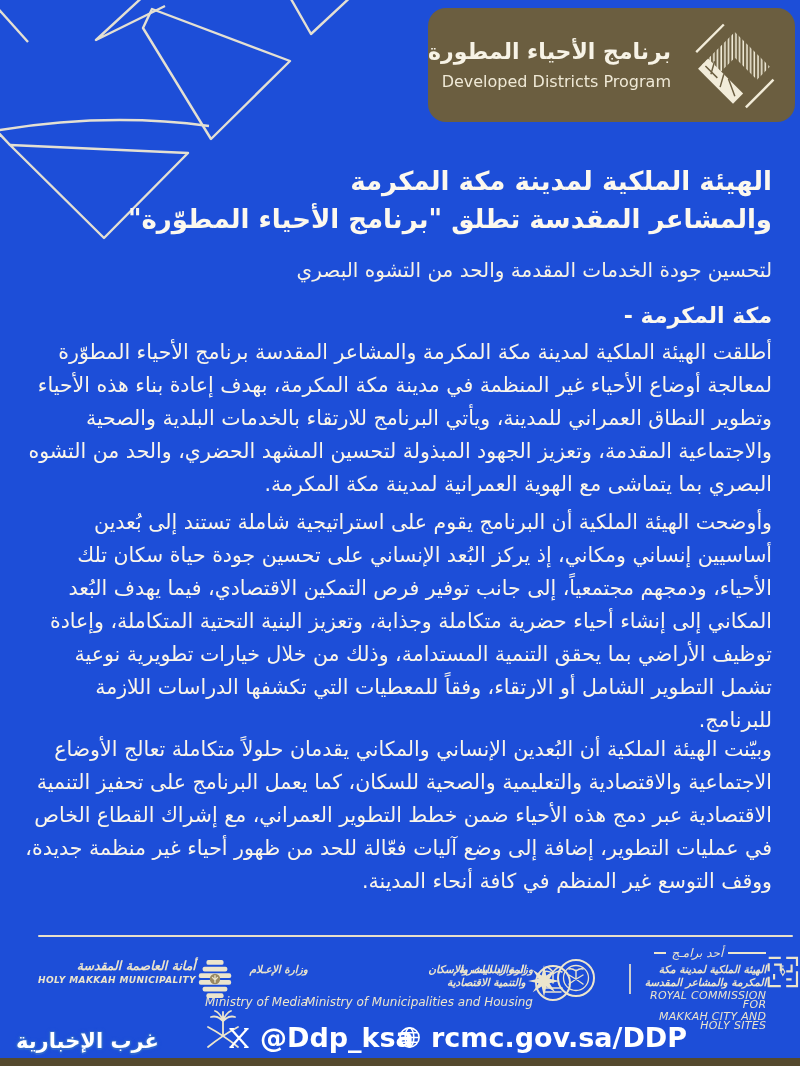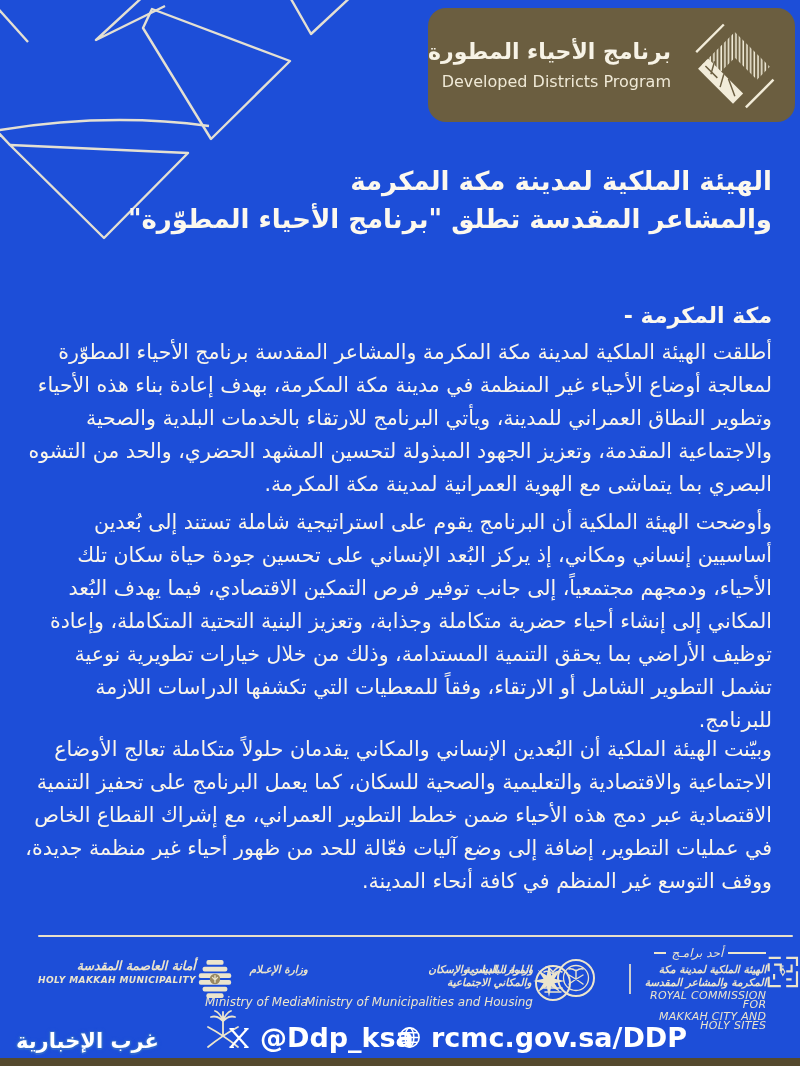--- a/index.html
+++ b/index.html
@@ -106,20 +106,21 @@
       <path d="M20,53 L33,66 M30,48 L26,62 M40,62 L36,76 M45,67 L52,86" stroke="#6b5e40" stroke-width="1.6"></path>
       <path d="M10,38 L40,8" stroke="#f2ecd9" stroke-width="2.6"></path>
       <path d="M64,98 L94,68" stroke="#f2ecd9" stroke-width="2.6"></path>
     </svg>
   </div>
 
   <div class="headline">
     <div>الهيئة الملكية لمدينة مكة المكرمة</div>
     <div>والمشاعر المقدسة تطلق "برنامج الأحياء المطوّرة"</div>
   </div>
+  <div class="subtitle">لتحسين جودة الخدمات المقدمة والحد من التشوه البصري</div>
 
   <div class="dateline">مكة المكرمة -</div>
   <div class="para p1">أطلقت الهيئة الملكية لمدينة مكة المكرمة والمشاعر المقدسة برنامج الأحياء المطوّرة لمعالجة أوضاع الأحياء غير المنظمة في مدينة مكة المكرمة، بهدف إعادة بناء هذه الأحياء وتطوير النطاق العمراني للمدينة، ويأتي البرنامج للارتقاء بالخدمات البلدية والصحية والاجتماعية المقدمة، وتعزيز الجهود المبذولة لتحسين المشهد الحضري، والحد من التشوه البصري بما يتماشى مع الهوية العمرانية لمدينة مكة المكرمة.</div>
   <div class="para p2">وأوضحت الهيئة الملكية أن البرنامج يقوم على استراتيجية شاملة تستند إلى بُعدين أساسيين إنساني ومكاني، إذ يركز البُعد الإنساني على تحسين جودة حياة سكان تلك الأحياء،  ودمجهم مجتمعياً، إلى جانب توفير فرص التمكين الاقتصادي، فيما يهدف البُعد المكاني إلى إنشاء أحياء حضرية متكاملة وجذابة، وتعزيز البنية التحتية المتكاملة، وإعادة توظيف الأراضي بما يحقق التنمية المستدامة، وذلك من خلال خيارات تطويرية نوعية تشمل التطوير الشامل أو الارتقاء، وفقاً للمعطيات التي تكشفها الدراسات اللازمة للبرنامج.</div>
   <div class="para p3">وبيّنت الهيئة الملكية أن البُعدين الإنساني والمكاني يقدمان حلولاً متكاملة تعالج الأوضاع الاجتماعية والاقتصادية والتعليمية والصحية للسكان، كما يعمل البرنامج على تحفيز التنمية الاقتصادية عبر دمج هذه الأحياء ضمن خطط التطوير العمراني، مع إشراك القطاع الخاص في عمليات التطوير، إضافة إلى وضع آليات فعّالة للحد من ظهور أحياء غير منظمة جديدة، ووقف التوسع غير المنظم في كافة أنحاء المدينة.</div>
 
   <div class="footer-divider"></div>
 
   <div class="logo-group lg-muni">
     <div>
@@ -165,21 +166,21 @@
       <g stroke="#ece5cd" stroke-width="1.5" fill="none" stroke-linecap="round">
         <path d="M20,10 L20,20 M20,11 Q15,7 11,9 M20,11 Q25,7 29,9 M20,9 Q16,4 13,4 M20,9 Q24,4 27,4"></path>
         <path d="M11,25 h18 M12,29 h16"></path>
       </g>
     </svg>
   </div>
 
   <div class="logo-group lg-hrsd">
     <div>
       <div class="small-ar">الموارد البشرية</div>
-      <div class="small-ar">والمكاني الاجتماعية</div>
+      <div class="small-ar">والتنمية الاقتصادية</div>
     </div>
     <svg width="36" height="36" viewBox="0 0 36 36">
       <polygon fill="#ece5cd" points="34,18 23.5,20.3 29.3,29.3 20.3,23.5 18,34 15.7,23.5 6.7,29.3 12.5,20.3 2,18 12.5,15.7 6.7,6.7 15.7,12.5 18,2 20.3,12.5 29.3,6.7 23.5,15.7"></polygon>
     </svg>
   </div>
 
   <div class="logo-group lg-emblem">
     <svg width="40" height="40" viewBox="0 0 40 40">
       <circle cx="20" cy="20" r="18" fill="none" stroke="#ece5cd" stroke-width="2"></circle>
       <circle cx="20" cy="20" r="12.5" fill="none" stroke="#ece5cd" stroke-width="1.3"></circle>

